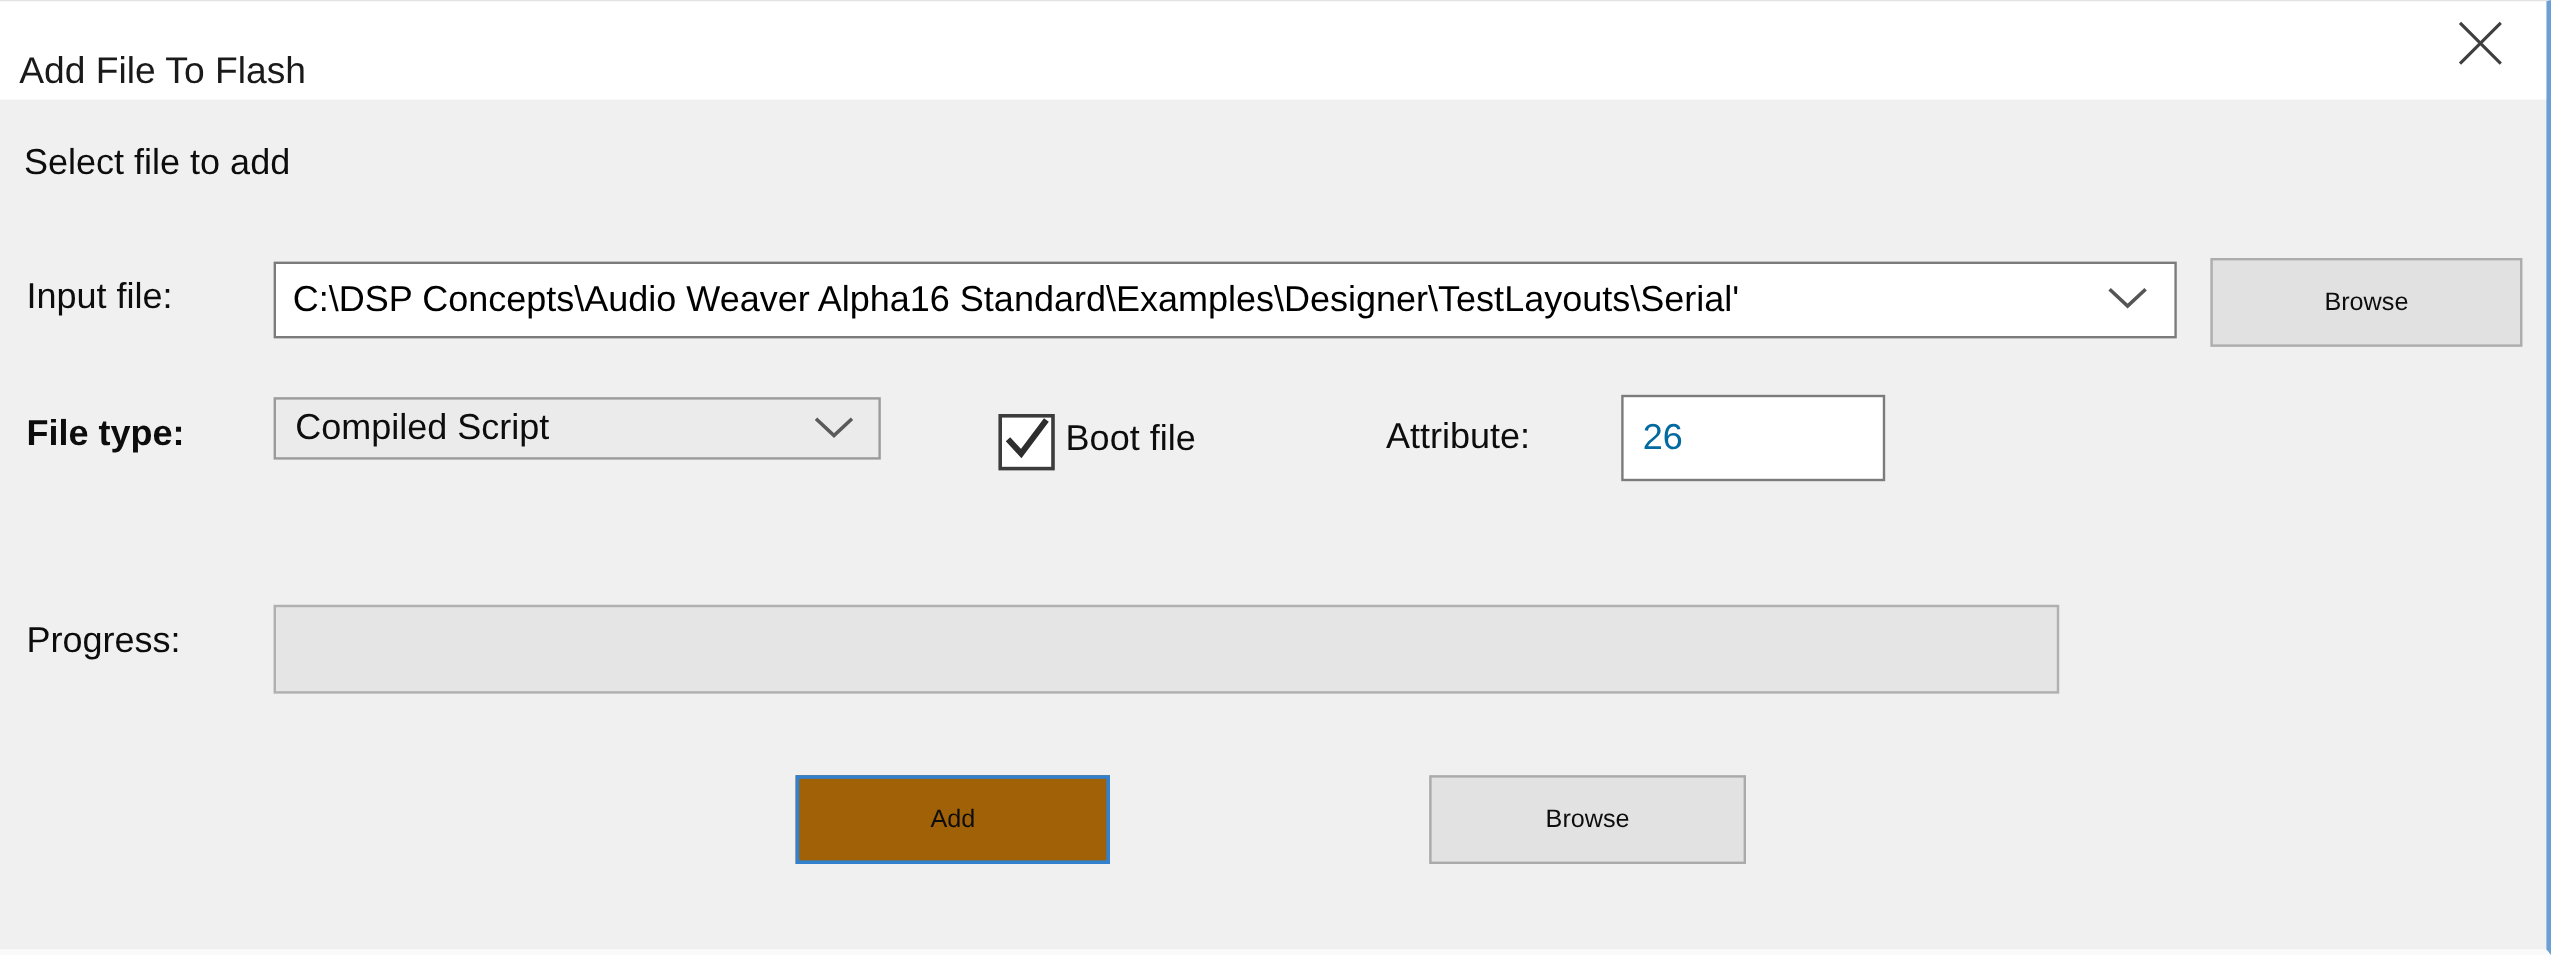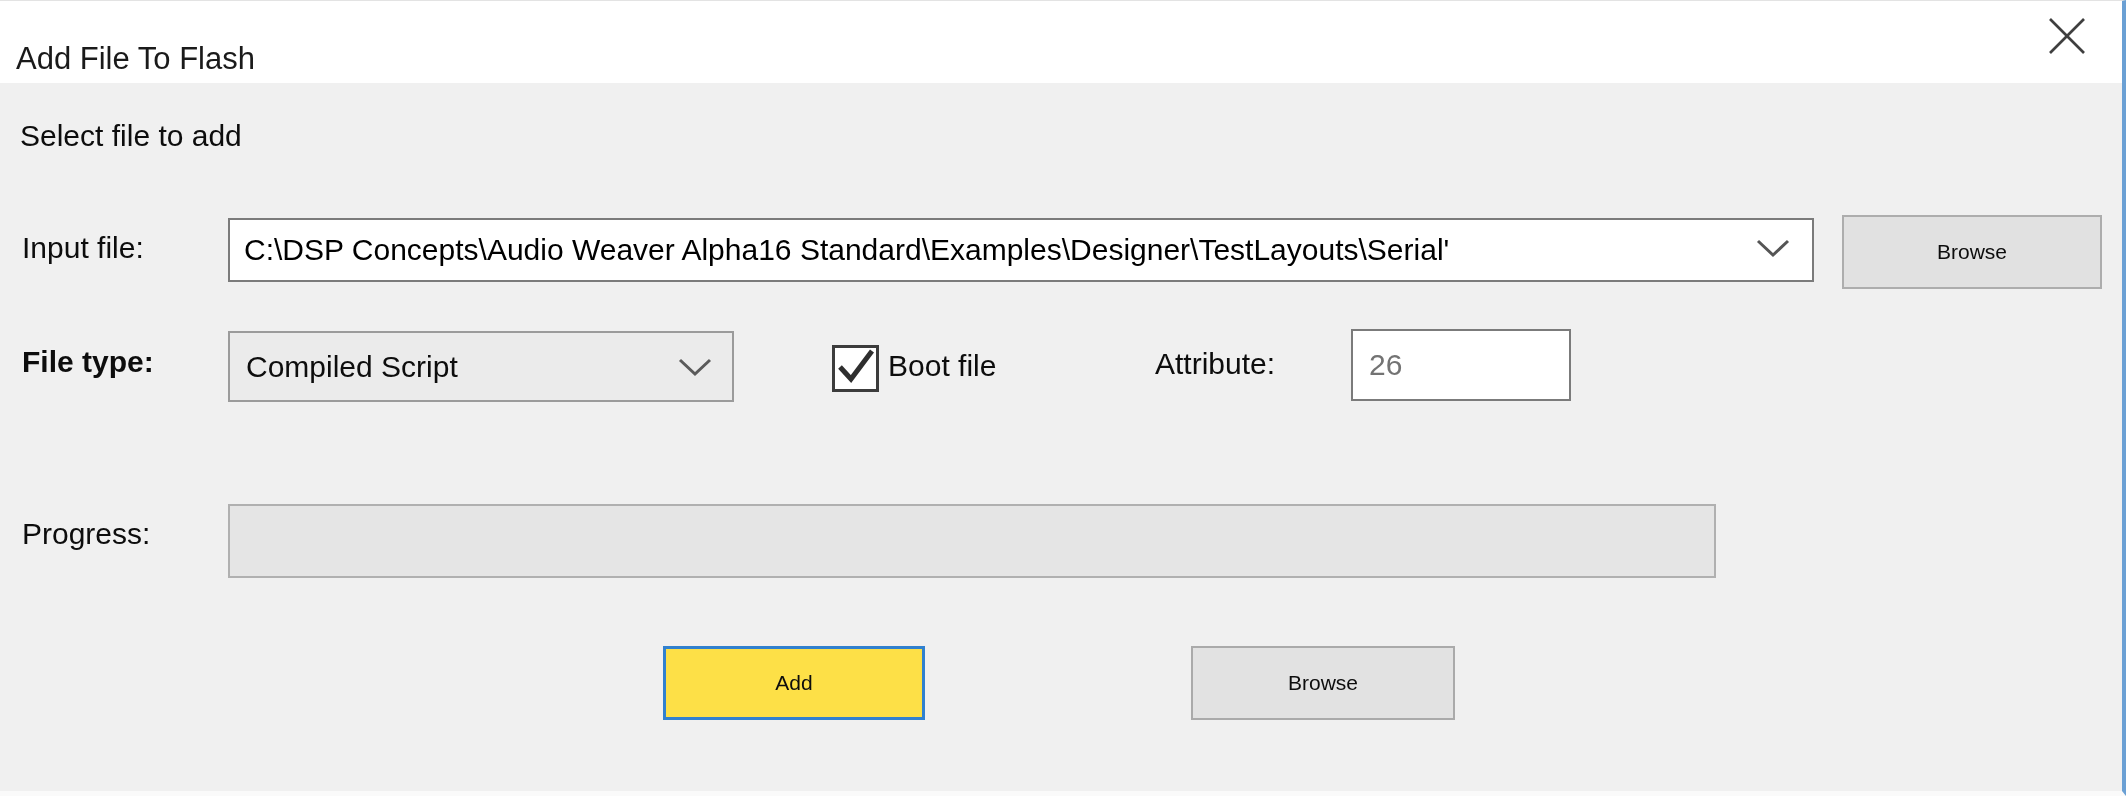--- a/index.html
+++ b/index.html
@@ -77,29 +77,29 @@
     border: 2px solid #adadad;
     font-size: 21px;
     color: #0d0d0d;
     display: flex; align-items: center; justify-content: center;
     cursor: pointer;
     font-family: "Liberation Sans", sans-serif;
   }
   .btn-browse { left: 1842px; top: 214px; width: 260px; height: 74px; }
   .btn-add {
     left: 663px; top: 645px; width: 262px; height: 74px;
-    background: #fde047;
+    background: #a16207;
     border: 3px solid #3181cf;
   }
   .btn-cancel { left: 1191px; top: 645px; width: 264px; height: 74px; background: #e2e2e2; border-color: #aaaaaa; }
 
   .dropdown {
     position: absolute;
     left: 228px; top: 330px;
-    width: 506px; height: 71px;
+    width: 506px; height: 52px;
     background: #ebebeb;
     border: 2px solid #9b9b9b;
     display: flex; align-items: center;
     font-size: 30px;
     color: #0d0d0d;
     cursor: default;
   }
   .dropdown .dd-text { flex: 1; padding-left: 16px; white-space: nowrap; overflow: hidden; }
   .dropdown .chev { flex: 0 0 auto; margin-right: 20px; }
 
@@ -114,21 +114,21 @@
   }
 
   .attr-input {
     position: absolute;
     left: 1351px; top: 328px;
     width: 220px; height: 72px;
     background: #ffffff;
     border: 2px solid #7b7b7b;
     font-family: "Liberation Sans", sans-serif;
     font-size: 30px;
-    color: #737373;
+    color: #0369a1;
     padding-left: 16px;
     outline: none;
   }
 
   .progress-track {
     position: absolute;
     left: 228px; top: 503px;
     width: 1488px; height: 74px;
     background: #e5e5e5;
     border: 2px solid #b0b0b0;

